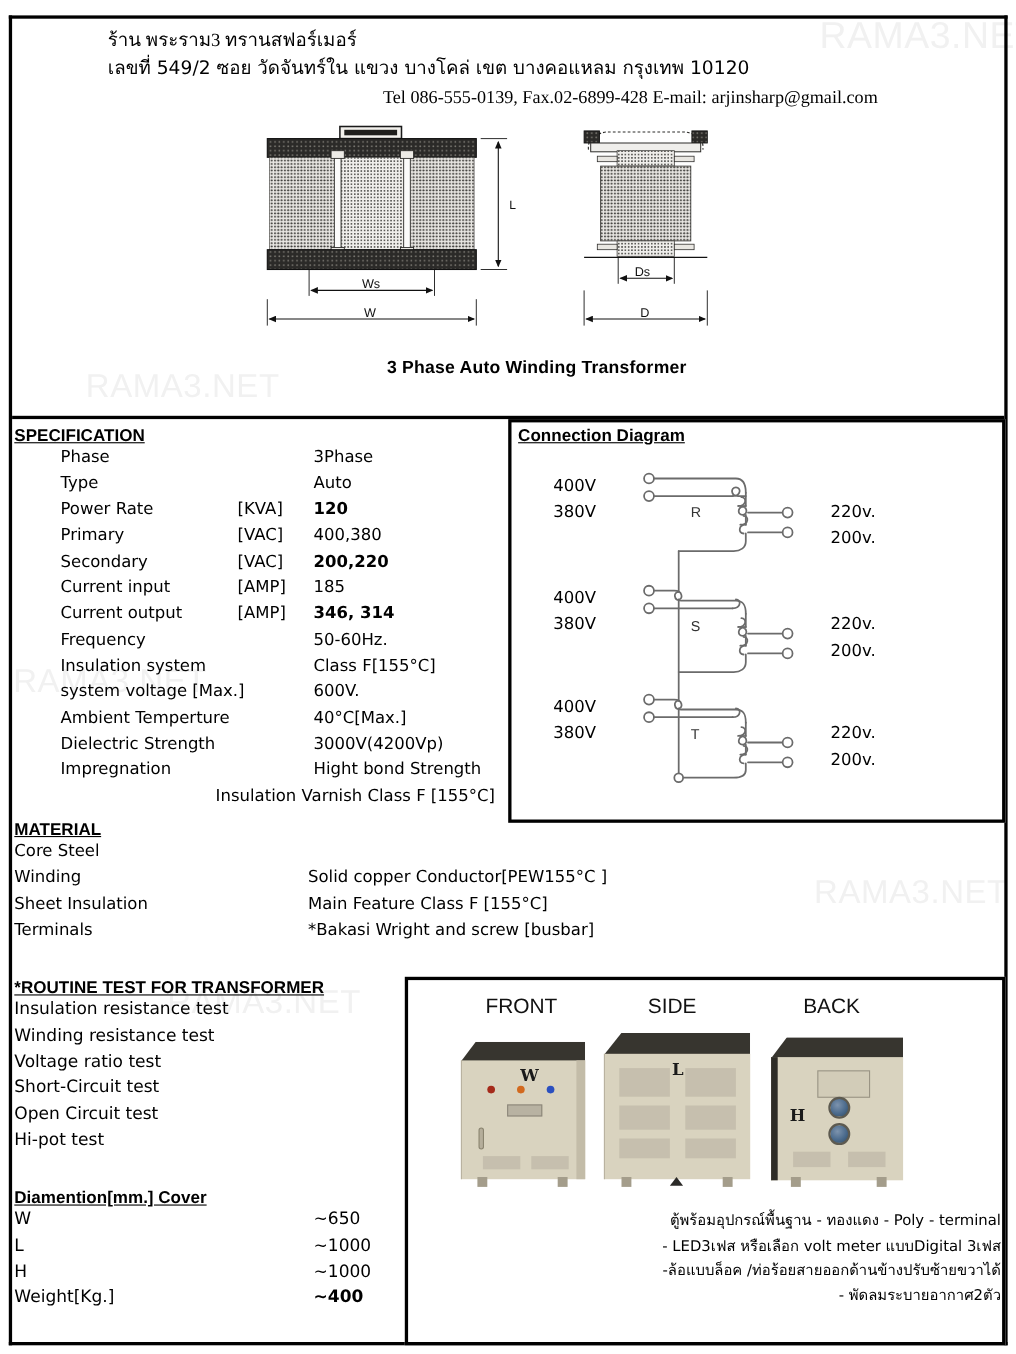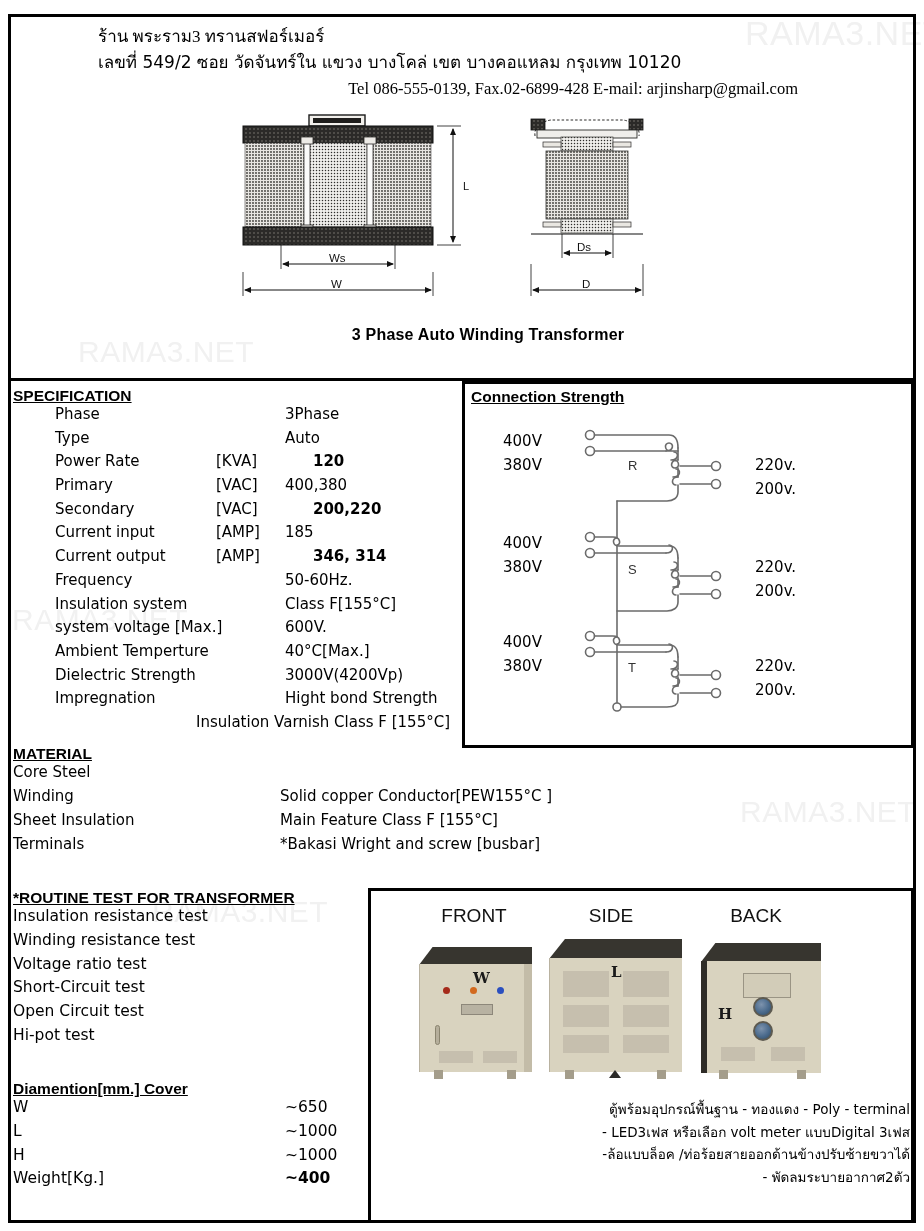--- a/index.html
+++ b/index.html
@@ -62,21 +62,21 @@
     font-weight:bold; font-size:15.5px;
     font-family:"Liberation Sans", sans-serif;
     text-decoration: underline;
     display:inline-block;
   }
   .spec { position:absolute; left:13px; top:386px; width:448px; z-index:3; }
   .spec-row { position:relative; height:23.7px; font-size:15px; white-space:nowrap; }
   .spec-row .k { position:absolute; left:0;   top:0;margin-left:42px; }
   .spec-row .u { position:absolute; left:203px;top:0; }
   .spec-row .v { position:absolute; left:272px;top:0; }
-  .spec-row .v.b { font-weight:bold;margin-left:28px; }
+  .spec-row .v.b { font-weight:bold; }
   .spec-extra { font-size:15px; padding-left:183px; height:23.7px; white-space:nowrap; }
 
   
   .conn-panel {
     position:absolute; left:462px; top:381px; width:452px; height:367px;
     border:3px solid #000; background:#fff; z-index:3;
   }
   .conn-title { position:absolute; left:6px; top:4px; }
 
   
@@ -343,21 +343,21 @@
       <div class="spec-row">
         <span class="k">Impregnation</span>
         <span class="u"></span>
         <span class="v">Hight bond Strength</span>
       </div>
       <div class="spec-extra">Insulation Varnish Class F [155°C]</div>
     </div>
   </div>
 
   <div class="conn-panel">
-    <div class="conn-title sec-title">Connection Strength</div>
+    <div class="conn-title sec-title">Connection Diagram</div>
 
     <div style="position:absolute; left:38px; top:48px;  font-size:15px;">400V</div>
     <div style="position:absolute; left:38px; top:72px;  font-size:15px;">380V</div>
     <div style="position:absolute; left:38px; top:150px; font-size:15px;">400V</div>
     <div style="position:absolute; left:38px; top:174px; font-size:15px;">380V</div>
     <div style="position:absolute; left:38px; top:249px; font-size:15px;">400V</div>
     <div style="position:absolute; left:38px; top:273px; font-size:15px;">380V</div>
 
     <div style="position:absolute; left:290px; top:72px;  font-size:15px;">220v.</div>
     <div style="position:absolute; left:290px; top:96px;  font-size:15px;">200v.</div>

